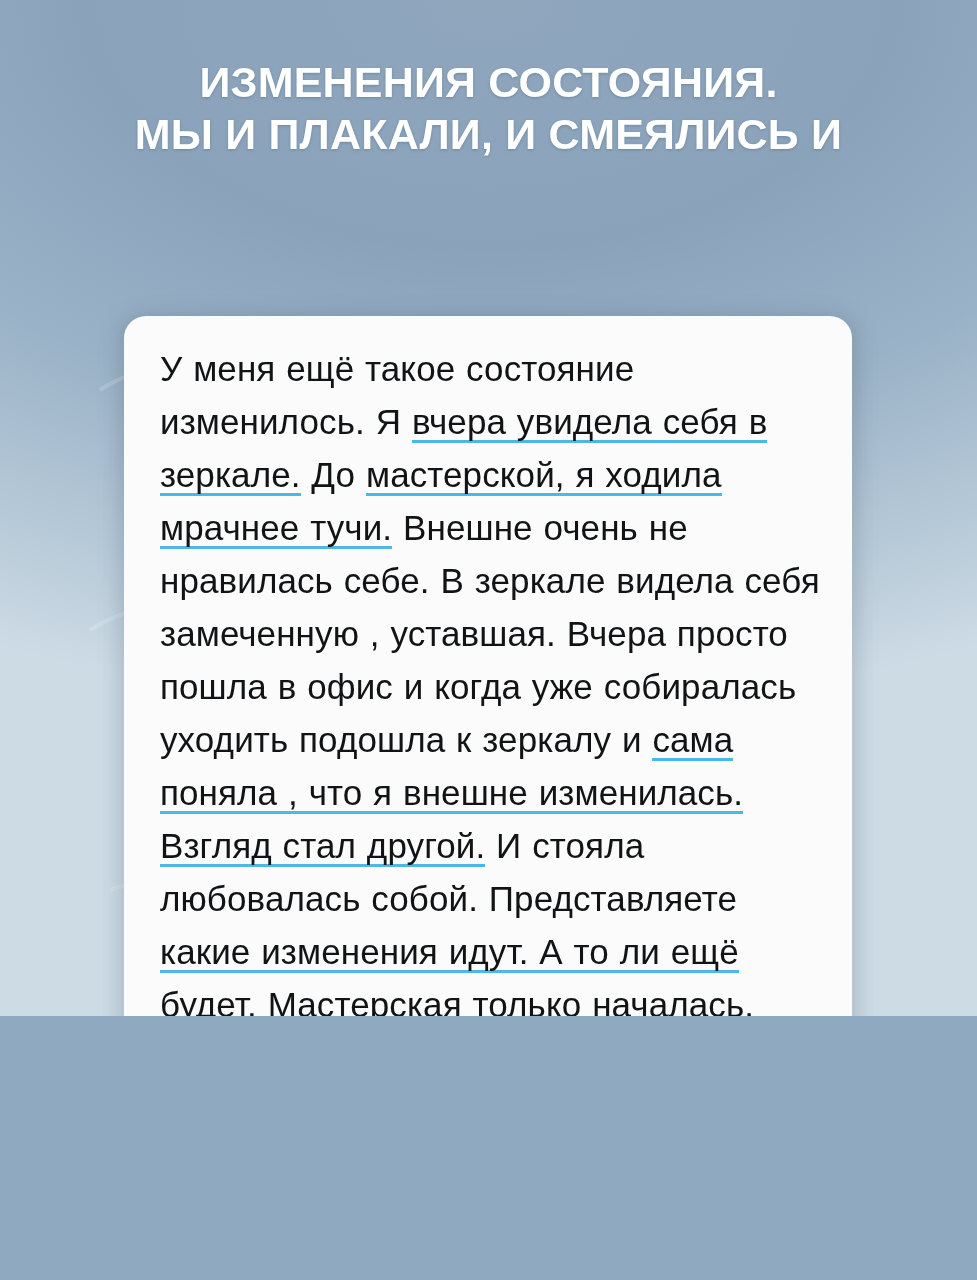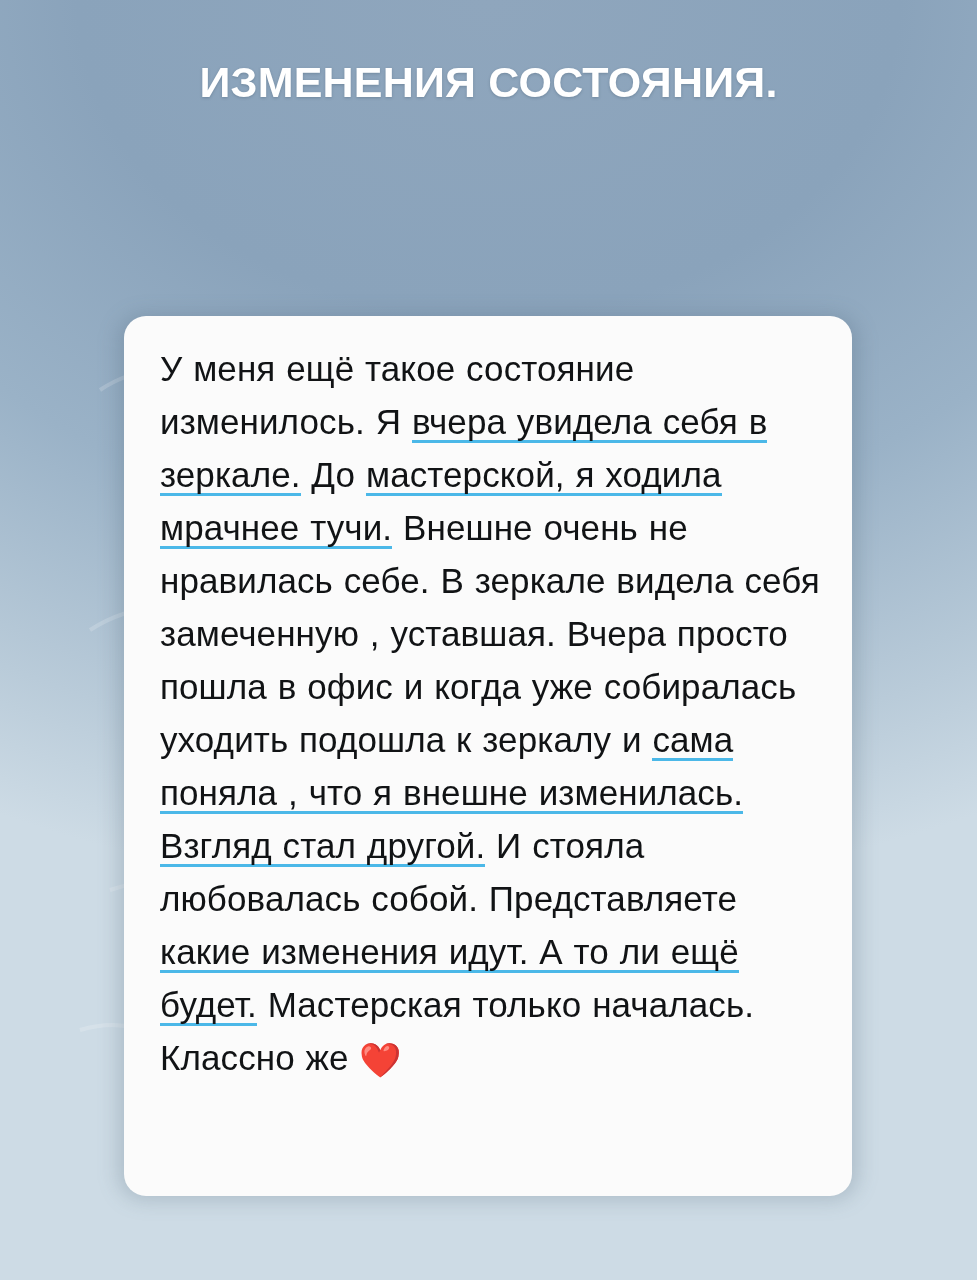--- a/index.html
+++ b/index.html
@@ -11,21 +11,21 @@
     height: 1280px;
     overflow: hidden;
     font-family: "Liberation Sans", sans-serif;
     background: #8fa9c0;
   }
 
   
   .story {
     position: relative;
     width: 977px;
-    height: 1280px;
+    height: 1016px;
     background:
       radial-gradient(120% 70% at 50% 0%, #8fa6bd 0%, #8aa3bb 35%, #9ab2c7 60%, #b9cbd9 85%, #cddbe5 100%),
       linear-gradient(180deg, #87a0b9 0%, #93abc1 40%, #b5c8d8 75%, #d2dfe8 100%);
     overflow: hidden;
   }
   
   .watermark {
     position: absolute;
     left: 60px;
     top: 330px;
@@ -108,20 +108,21 @@
       <path d="M180 420 q60 10 60 70 q0 60 -70 70"></path>
       <path d="M50 560 q90 -30 120 50 q30 80 -50 110"></path>
       <path d="M20 700 q70 -20 100 40 q30 60 -30 100"></path>
       <path d="M200 640 q60 40 20 110"></path>
       <path d="M120 820 q60 -30 110 20"></path>
     </svg>
   </div>
 
   <div class="headline">
     <span class="line">ИЗМЕНЕНИЯ СОСТОЯНИЯ.</span>
+    <span class="line">МЫ И ПЛАКАЛИ, И СМЕЯЛИСЬ И</span>
   </div>
 
   <div class="card-shadow"></div>
 
   <div class="card">
     <div class="card-text">
       <p><span>У меня ещё такое состояние изменилось. Я </span><span class="u">вчера увидела себя в зеркале.</span><span> До </span><span class="u">мастерской, я ходила мрачнее тучи.</span><span> Внешне очень не нравилась себе. В зеркале видела себя замеченную , уставшая. Вчера просто пошла в офис и когда уже собиралась уходить подошла к зеркалу и </span><span class="u">сама поняла , что я внешне изменилась. Взгляд стал другой.</span><span> И стояла любовалась собой. Представляете </span><span class="u">какие изменения идут. А то ли ещё будет.</span><span> Мастерская только началась. Классно же </span><span class="heart">❤️</span></p>
     </div>
   </div>
 

